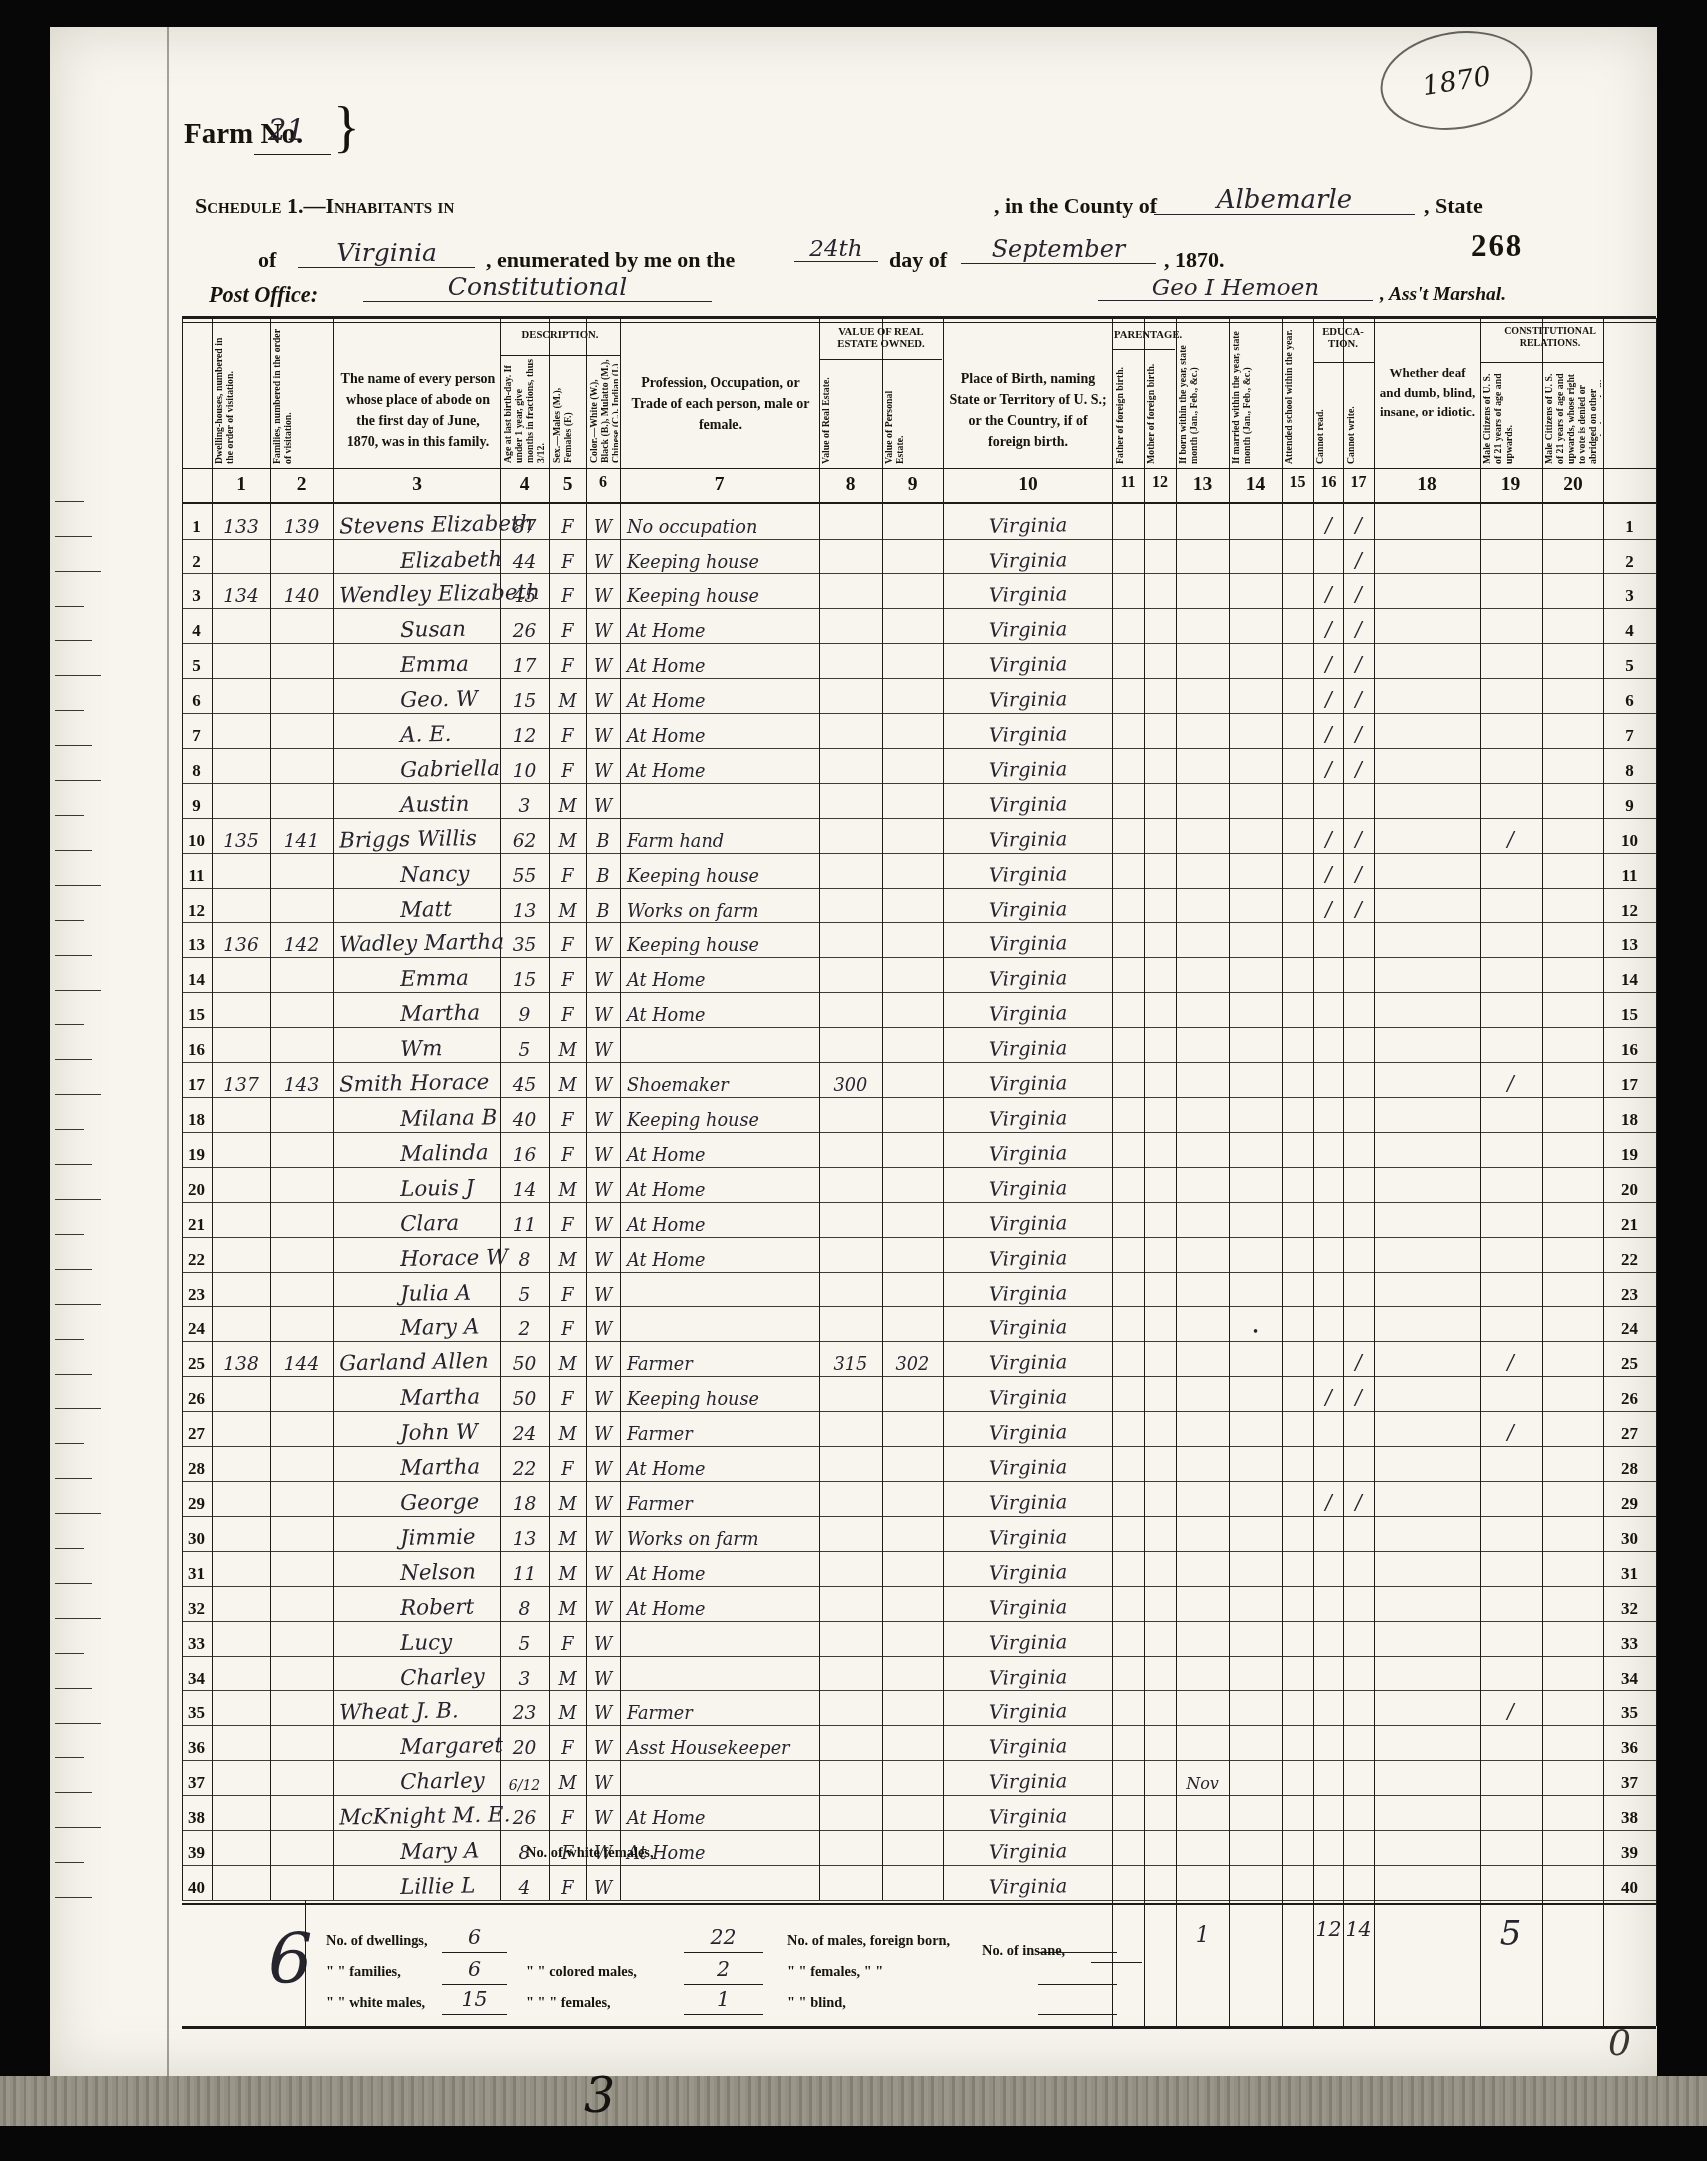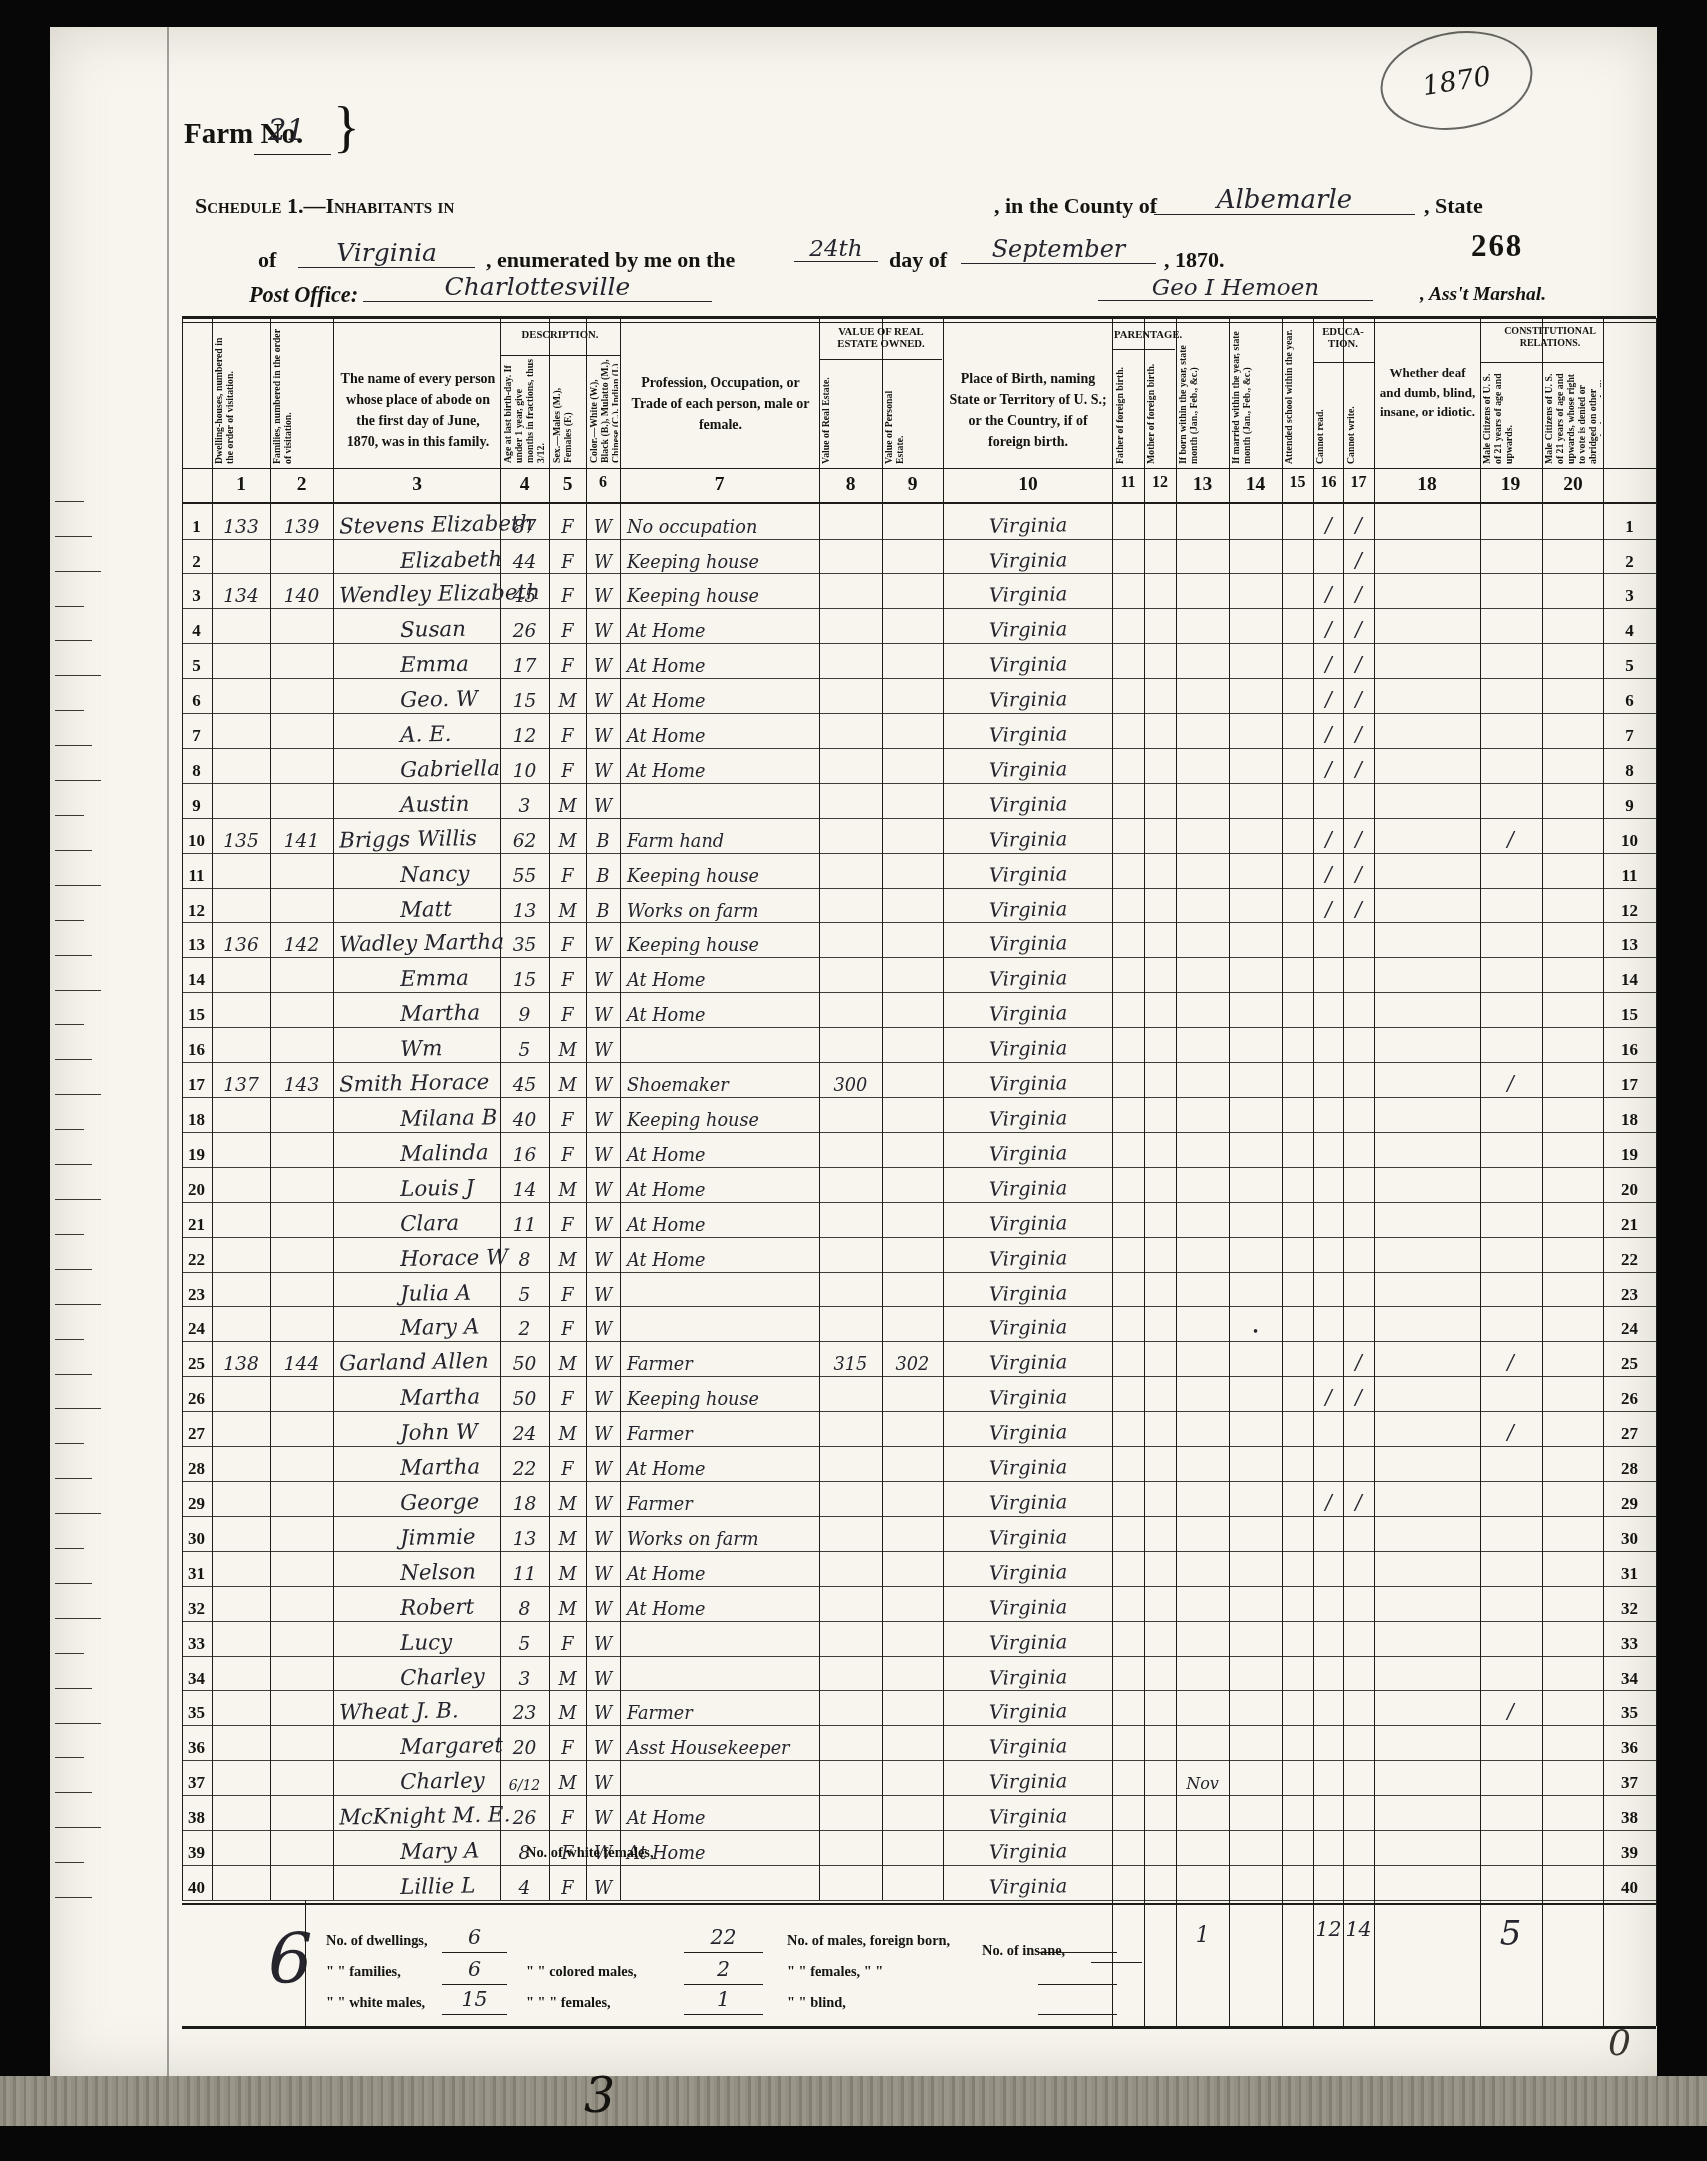--- a/index.html
+++ b/index.html
@@ -5,21 +5,21 @@
   html,body{margin:0;padding:0;background:#070707;}
   #page{position:relative;width:1707px;height:2161px;background:#070707;overflow:hidden;
         font-family:"Liberation Serif","DejaVu Serif",serif;}
   .abs{position:absolute;}
   #paper{position:absolute;left:50px;top:27px;width:1607px;height:2049px;background:#f7f5ee;
          box-shadow:inset 0 0 56px rgba(120,110,90,.25);}
   .crease{position:absolute;left:167px;top:27px;width:2.3px;height:2049px;background:#19181560;}
   .stub{position:absolute;background:#3a372f;height:1.4px;}
   .printed{color:#15140f;}
   .bold{font-weight:bold;}
-  .ital{font-style:italic;margin-left:40px;}
+  .ital{font-style:italic;}
   .hw{font-family:"DejaVu Serif","Liberation Serif",serif;font-style:italic;color:#26252e;
       white-space:nowrap;}
   .ul{border-bottom:1.4px solid #26252c;}
   .vlab{writing-mode:vertical-rl;transform:rotate(180deg);font:bold 9.8px "Liberation Serif",serif;
         line-height:1.12;color:#15140f;text-align:left;overflow:hidden;}
   .gline{background:#1d1c18;}
   .cellflex{display:flex;align-items:flex-end;}
   .stamp{position:absolute;left:1380px;top:32px;width:149px;height:93px;border:2.8px solid rgba(25,24,20,.65);
          border-radius:50%;transform:rotate(-9deg);display:flex;align-items:center;justify-content:center;}
   .noise{position:absolute;left:0;top:2076px;width:1707px;height:51px;
@@ -51,21 +51,21 @@
 
   <div class="abs printed" style="left:258px;top:247px;font-size:22px;font-weight:bold;">of</div>
   <div class="abs hw ul" style="left:298px;top:238px;width:177px;font-size:25px;text-align:center;">Virginia</div>
   <div class="abs printed" style="left:486px;top:247px;font-size:22px;font-weight:bold;">, enumerated by me on the</div>
   <div class="abs hw ul" style="left:794px;top:235px;width:84px;font-size:23px;text-align:center;">24th</div>
   <div class="abs printed" style="left:889px;top:247px;font-size:22px;font-weight:bold;">day of</div>
   <div class="abs hw ul" style="left:961px;top:235px;width:195px;font-size:24px;text-align:center;">September</div>
   <div class="abs printed bold" style="left:1164px;top:247px;font-size:22px;">, 1870.</div>
 
   <div class="abs printed bold ital" style="left:209px;top:282px;font-size:22.3px;">Post Office:</div>
-  <div class="abs hw ul" style="left:363px;top:272px;width:349px;font-size:25px;text-align:center;">Charlottesville</div>
+  <div class="abs hw ul" style="left:363px;top:272px;width:349px;font-size:25px;text-align:center;">Constitutional</div>
   <div class="abs hw ul" style="left:1098px;top:274px;width:275px;font-size:23px;text-align:center;">Geo I Hemoen</div>
   <div class="abs printed bold ital" style="left:1380px;top:283px;font-size:19.5px;">, Ass't Marshal.</div>
 
   <div class="abs hw" style="left:268px;top:1918px;font-size:70px;">6</div>
   <div class="abs hw" style="left:584px;top:2067px;font-size:49px;color:#141310;z-index:5;">3</div>
   <div class="abs hw" style="left:1608px;top:2022px;font-size:36px;color:#37352e;z-index:5;">0</div>
 
   <div class="noise"></div>
   <div class="blackband"></div>
 <div class="gline" style="position: absolute; left: 182px; top: 318px; width: 0.9px; height: 1582px;"></div>

